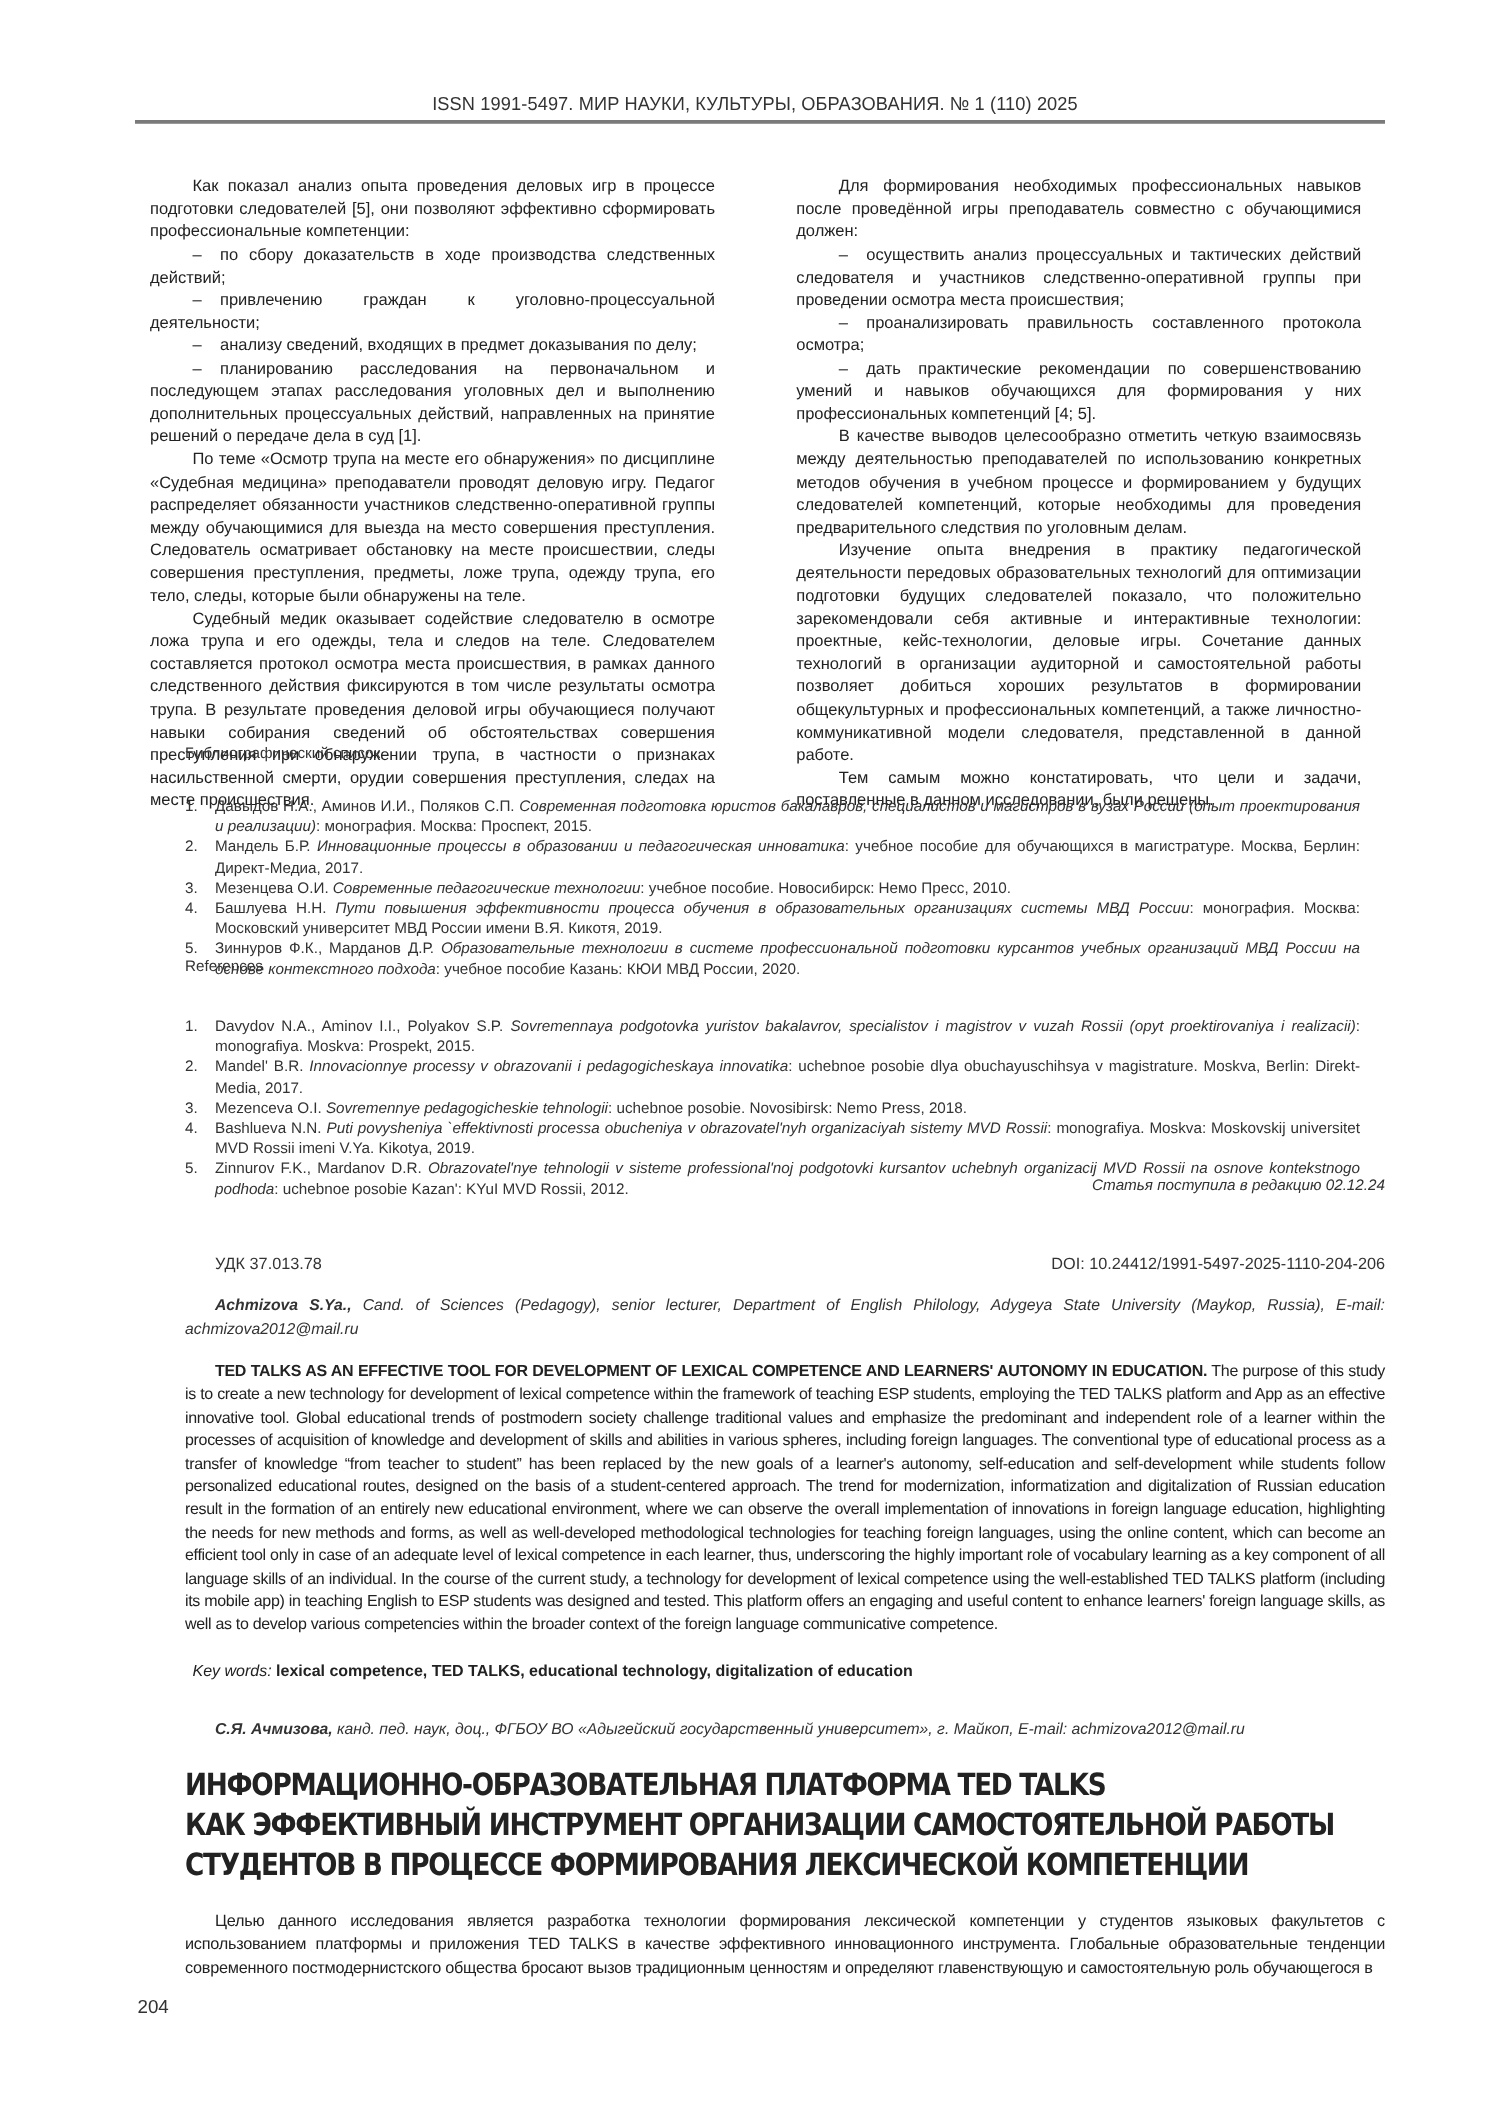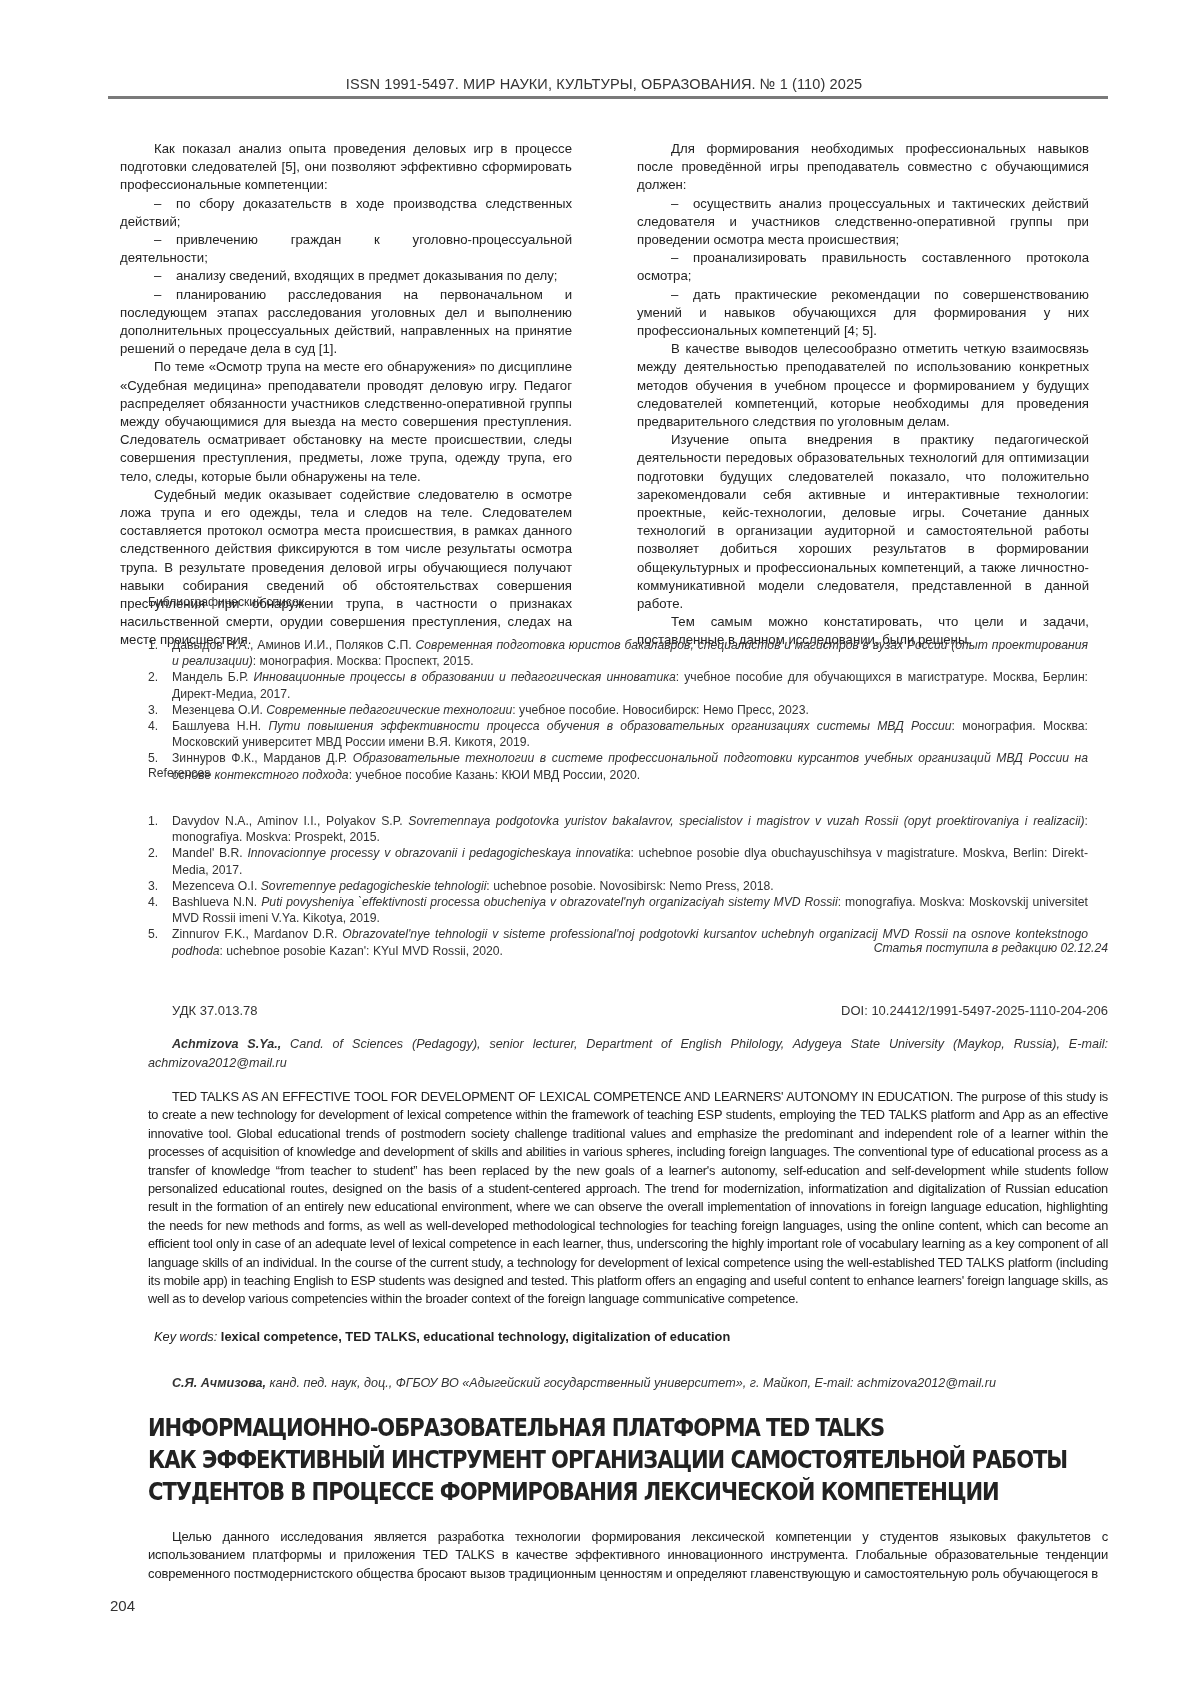--- a/index.html
+++ b/index.html
@@ -48,21 +48,21 @@
   .author-en {
     position: absolute; top: 1035px; left: 148px; width: 960px;
     font-size: 12.6px; line-height: 18.5px; font-style: italic; text-align: justify; text-indent: 24px; color: #333;
   }
   .author-en b { font-weight: bold; }
   .abstract {
     position: absolute; top: 1088px; left: 148px; width: 960px;
     font-size: 12.8px; line-height: 18.4px; text-align: justify; text-indent: 24px; color: #222;
     letter-spacing: -0.25px;
   }
-  .abstract b { font-weight: normal; }
+  .abstract b { font-weight: bold; }
   .keywords {
     position: absolute; top: 1329px; left: 154px; font-size: 12.8px; color: #222;
   }
   .keywords i { font-style: italic; }
   .keywords b { font-weight: bold; }
   .author-ru {
     position: absolute; top: 1376px; left: 172px; font-size: 12.6px; font-style: italic; color: #333;
   }
   .author-ru b { font-weight: bold; }
   .ru-title {
@@ -101,32 +101,32 @@
   <p class="dash"><span class="d">–</span><span>дать практические рекомендации по совершенствованию умений и навыков обучающихся для формирования у них профессиональных компетенций [4; 5].</span></p>
   <p>В качестве выводов целесообразно отметить четкую взаимосвязь между деятельностью преподавателей по использованию конкретных методов обучения в учебном процессе и формированием у будущих следователей компетенций, которые необходимы для проведения предварительного следствия по уголовным делам.</p>
   <p>Изучение опыта внедрения в практику педагогической деятельности передовых образовательных технологий для оптимизации подготовки будущих следователей показало, что положительно зарекомендовали себя активные и интерактивные технологии: проектные, кейс-технологии, деловые игры. Сочетание данных технологий в организации аудиторной и самостоятельной работы позволяет добиться хороших результатов в формировании общекультурных и профессиональных компетенций, а также личностно-коммуникативной модели следователя, представленной в данной работе.</p>
   <p>Тем самым можно констатировать, что цели и задачи, поставленные в данном исследовании, были решены.</p>
 </div>
 
 <div class="biblio-title">Библиографический список</div>
 <ol class="reflist" id="biblio-list">
   <li><span class="num">1.</span><span>Давыдов Н.А., Аминов И.И., Поляков С.П. </span><i>Современная подготовка юристов бакалавров, специалистов и магистров в вузах России (опыт проектирования и реализации)</i><span>: монография. Москва: Проспект, 2015.</span></li>
   <li><span class="num">2.</span><span>Мандель Б.Р. </span><i>Инновационные процессы в образовании и педагогическая инноватика</i><span>: учебное пособие для обучающихся в магистратуре. Москва, Берлин: Директ-Медиа, 2017.</span></li>
-  <li><span class="num">3.</span><span>Мезенцева О.И. </span><i>Современные педагогические технологии</i><span>: учебное пособие. Новосибирск: Немо Пресс, 2023.</span></li>
+  <li><span class="num">3.</span><span>Мезенцева О.И. </span><i>Современные педагогические технологии</i><span>: учебное пособие. Новосибирск: Немо Пресс, 2010.</span></li>
   <li><span class="num">4.</span><span>Башлуева Н.Н. </span><i>Пути повышения эффективности процесса обучения в образовательных организациях системы МВД России</i><span>: монография. Москва: Московский университет МВД России имени В.Я. Кикотя, 2019.</span></li>
   <li><span class="num">5.</span><span>Зиннуров Ф.К., Марданов Д.Р. </span><i>Образовательные технологии в системе профессиональной подготовки курсантов учебных организаций МВД России на основе контекстного подхода</i><span>: учебное пособие Казань: КЮИ МВД России, 2020.</span></li>
 </ol>
 
 <div class="refs-title">References</div>
 <ol class="reflist" id="refs-list">
   <li><span class="num">1.</span><span>Davydov N.A., Aminov I.I., Polyakov S.P. </span><i>Sovremennaya podgotovka yuristov bakalavrov, specialistov i magistrov v vuzah Rossii (opyt proektirovaniya i realizacii)</i><span>: monografiya. Moskva: Prospekt, 2015.</span></li>
   <li><span class="num">2.</span><span>Mandel' B.R. </span><i>Innovacionnye processy v obrazovanii i pedagogicheskaya innovatika</i><span>: uchebnoe posobie dlya obuchayuschihsya v magistrature. Moskva, Berlin: Direkt-Media, 2017.</span></li>
   <li><span class="num">3.</span><span>Mezenceva O.I. </span><i>Sovremennye pedagogicheskie tehnologii</i><span>: uchebnoe posobie. Novosibirsk: Nemo Press, 2018.</span></li>
   <li><span class="num">4.</span><span>Bashlueva N.N. </span><i>Puti povysheniya `effektivnosti processa obucheniya v obrazovatel'nyh organizaciyah sistemy MVD Rossii</i><span>: monografiya. Moskva: Moskovskij universitet MVD Rossii imeni V.Ya. Kikotya, 2019.</span></li>
-  <li><span class="num">5.</span><span>Zinnurov F.K., Mardanov D.R. </span><i>Obrazovatel'nye tehnologii v sisteme professional'noj podgotovki kursantov uchebnyh organizacij MVD Rossii na osnove kontekstnogo podhoda</i><span>: uchebnoe posobie Kazan': KYuI MVD Rossii, 2020.</span></li>
+  <li><span class="num">5.</span><span>Zinnurov F.K., Mardanov D.R. </span><i>Obrazovatel'nye tehnologii v sisteme professional'noj podgotovki kursantov uchebnyh organizacij MVD Rossii na osnove kontekstnogo podhoda</i><span>: uchebnoe posobie Kazan': KYuI MVD Rossii, 2012.</span></li>
 </ol>
 <div class="received">Статья поступила в редакцию 02.12.24</div>
 
 <div class="udk">УДК 37.013.78</div>
 <div class="doi">DOI: 10.24412/1991-5497-2025-1110-204-206</div>
 
 <div class="author-en"><b>Achmizova S.Ya.,</b><span> Cand. of Sciences (Pedagogy), senior lecturer, Department of English Philology, Adygeya State University (Maykop, Russia), E-mail: achmizova2012@mail.ru</span></div>
 
 <div class="abstract"><b>TED TALKS AS AN EFFECTIVE TOOL FOR DEVELOPMENT OF LEXICAL COMPETENCE AND LEARNERS' AUTONOMY IN EDUCATION.</b><span> The purpose of this study is to create a new technology for development of lexical competence within the framework of teaching ESP students, employing the TED TALKS platform and App as an effective innovative tool. Global educational trends of postmodern society challenge traditional values and emphasize the predominant and independent role of a learner within the processes of acquisition of knowledge and development of skills and abilities in various spheres, including foreign languages. The conventional type of educational process as a transfer of knowledge “from teacher to student” has been replaced by the new goals of a learner's autonomy, self-education and self-development while students follow personalized educational routes, designed on the basis of a student-centered approach. The trend for modernization, informatization and digitalization of Russian education result in the formation of an entirely new educational environment, where we can observe the overall implementation of innovations in foreign language education, highlighting the needs for new methods and forms, as well as well-developed methodological technologies for teaching foreign languages, using the online content, which can become an efficient tool only in case of an adequate level of lexical competence in each learner, thus, underscoring the highly important role of vocabulary learning as a key component of all language skills of an individual. In the course of the current study, a technology for development of lexical competence using the well-established TED TALKS platform (including its mobile app) in teaching English to ESP students was designed and tested. This platform offers an engaging and useful content to enhance learners' foreign language skills, as well as to develop various competencies within the broader context of the foreign language communicative competence.</span></div>
 

